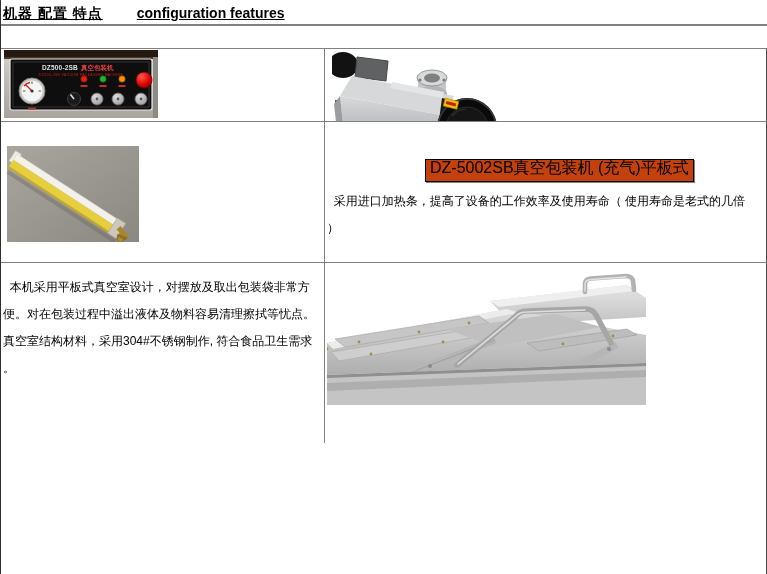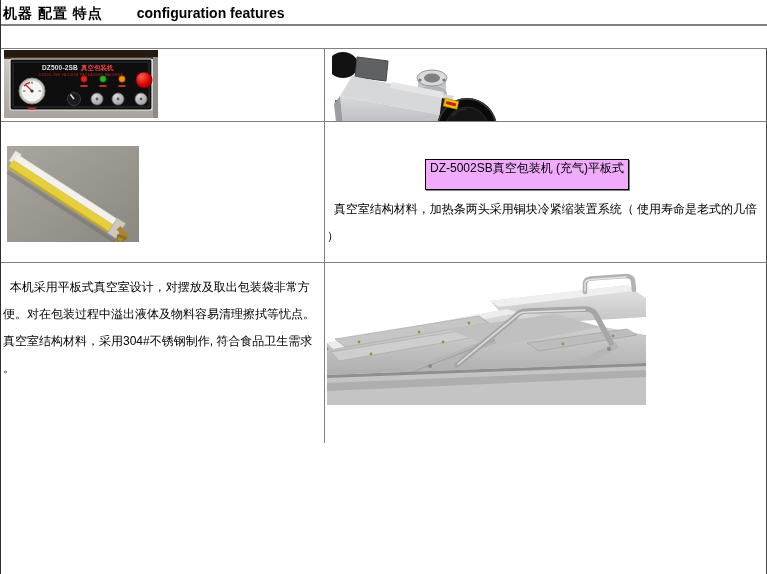--- a/index.html
+++ b/index.html
@@ -7,21 +7,21 @@
   body {
     width:767px; height:574px; overflow:hidden;
     font-family:"Liberation Sans", sans-serif;
     color:#000;
   }
   .page {
     position:relative; width:767px; height:574px; overflow:hidden;
     border-left:1px solid #2f2f2f; background:#fff;
   }
   
-  .header { height:24px; padding:4px 0 0 2px; white-space:pre; }
+  .header { height:24px; padding:4px 0 0 2px; white-space:pre;text-decoration:underline; }
   .header .cn { font-size:14px; font-weight:bold; letter-spacing:1px; }
   .header .en { font-size:14px; font-weight:bold; margin-left:34px; letter-spacing:0; }
   .header-rule { height:2px; background:#808080; width:766px; }
   .header-gap { height:22px; }
   
   .spec-table {
     width:766px; height:526px;
     border-top:1px solid #808080;
     border-right:1px solid #4a4a4a;
     display:grid;
@@ -35,23 +35,23 @@
     font-size:12px; line-height:27px; white-space:pre; color:#000;
     font-family:"Liberation Sans", sans-serif;
   }
   .p-r1c2 { margin:2px 0 0 1px; line-height:36px; }
   .p-r2c1 { margin:31px 0 0 2px; }
   .p-r3c2 { margin:6px 0 0 0; padding-left:2px; }
   .p-r4c1 { margin:11px 0 0 2px; }
   
   .model-tip {
     display:inline-block; white-space:pre;
-    background:#f0abfc; border:1px solid #000;
+    background:#c2410c; border:1px solid #000;
     box-shadow:1px 1px 0 #808080;
-    font-size:12px; line-height:14px; padding:1px 4px 14px 4px;
+    font-size:16px; line-height:14px; padding:1px 4px 6px 4px;
     margin:37px 0 0 100px;
   }
   
   .photo { display:block; }
   .ph-panel   { margin:1px 0 0 3px; }
   .ph-pump    { margin:3px 0 0 7px; }
   .ph-heater  { margin:24px 0 0 6px; }
   .ph-machine { margin:2px 0 0 2px; }
 </style>
 </head>
@@ -211,21 +211,21 @@
           <g>
             <rect x="126" y="4" width="13" height="5" fill="#a9862c" transform="rotate(18 126 4)"></rect>
             <circle cx="133" cy="15" r="3.2" fill="#b08d2e" stroke="#7e6218" stroke-width="0.7"></circle>
             <rect x="128" y="12" width="10" height="3" fill="#8f7020" transform="rotate(-12 128 12)"></rect>
           </g>
         </g>
       </svg>
     </div>
     <div class="cell">
       <span class="model-tip">DZ-5002SB真空包装机 (充气)平板式</span>
-      <p class="txt p-r3c2">  真空室结构材料，加热条两头采用铜块冷紧缩装置系统（ 使用寿命是老式的几倍
+      <p class="txt p-r3c2">  采用进口加热条，提高了设备的工作效率及使用寿命（ 使用寿命是老式的几倍
 ）</p>
     </div>
 
     <div class="cell left last">
       <p class="txt p-r4c1">  本机采用平板式真空室设计，对摆放及取出包装袋非常方
 便。对在包装过程中溢出液体及物料容易清理擦拭等忧点。
 真空室结构材料，采用304#不锈钢制作, 符合食品卫生需求
 。</p>
     </div>
     <div class="cell last">

